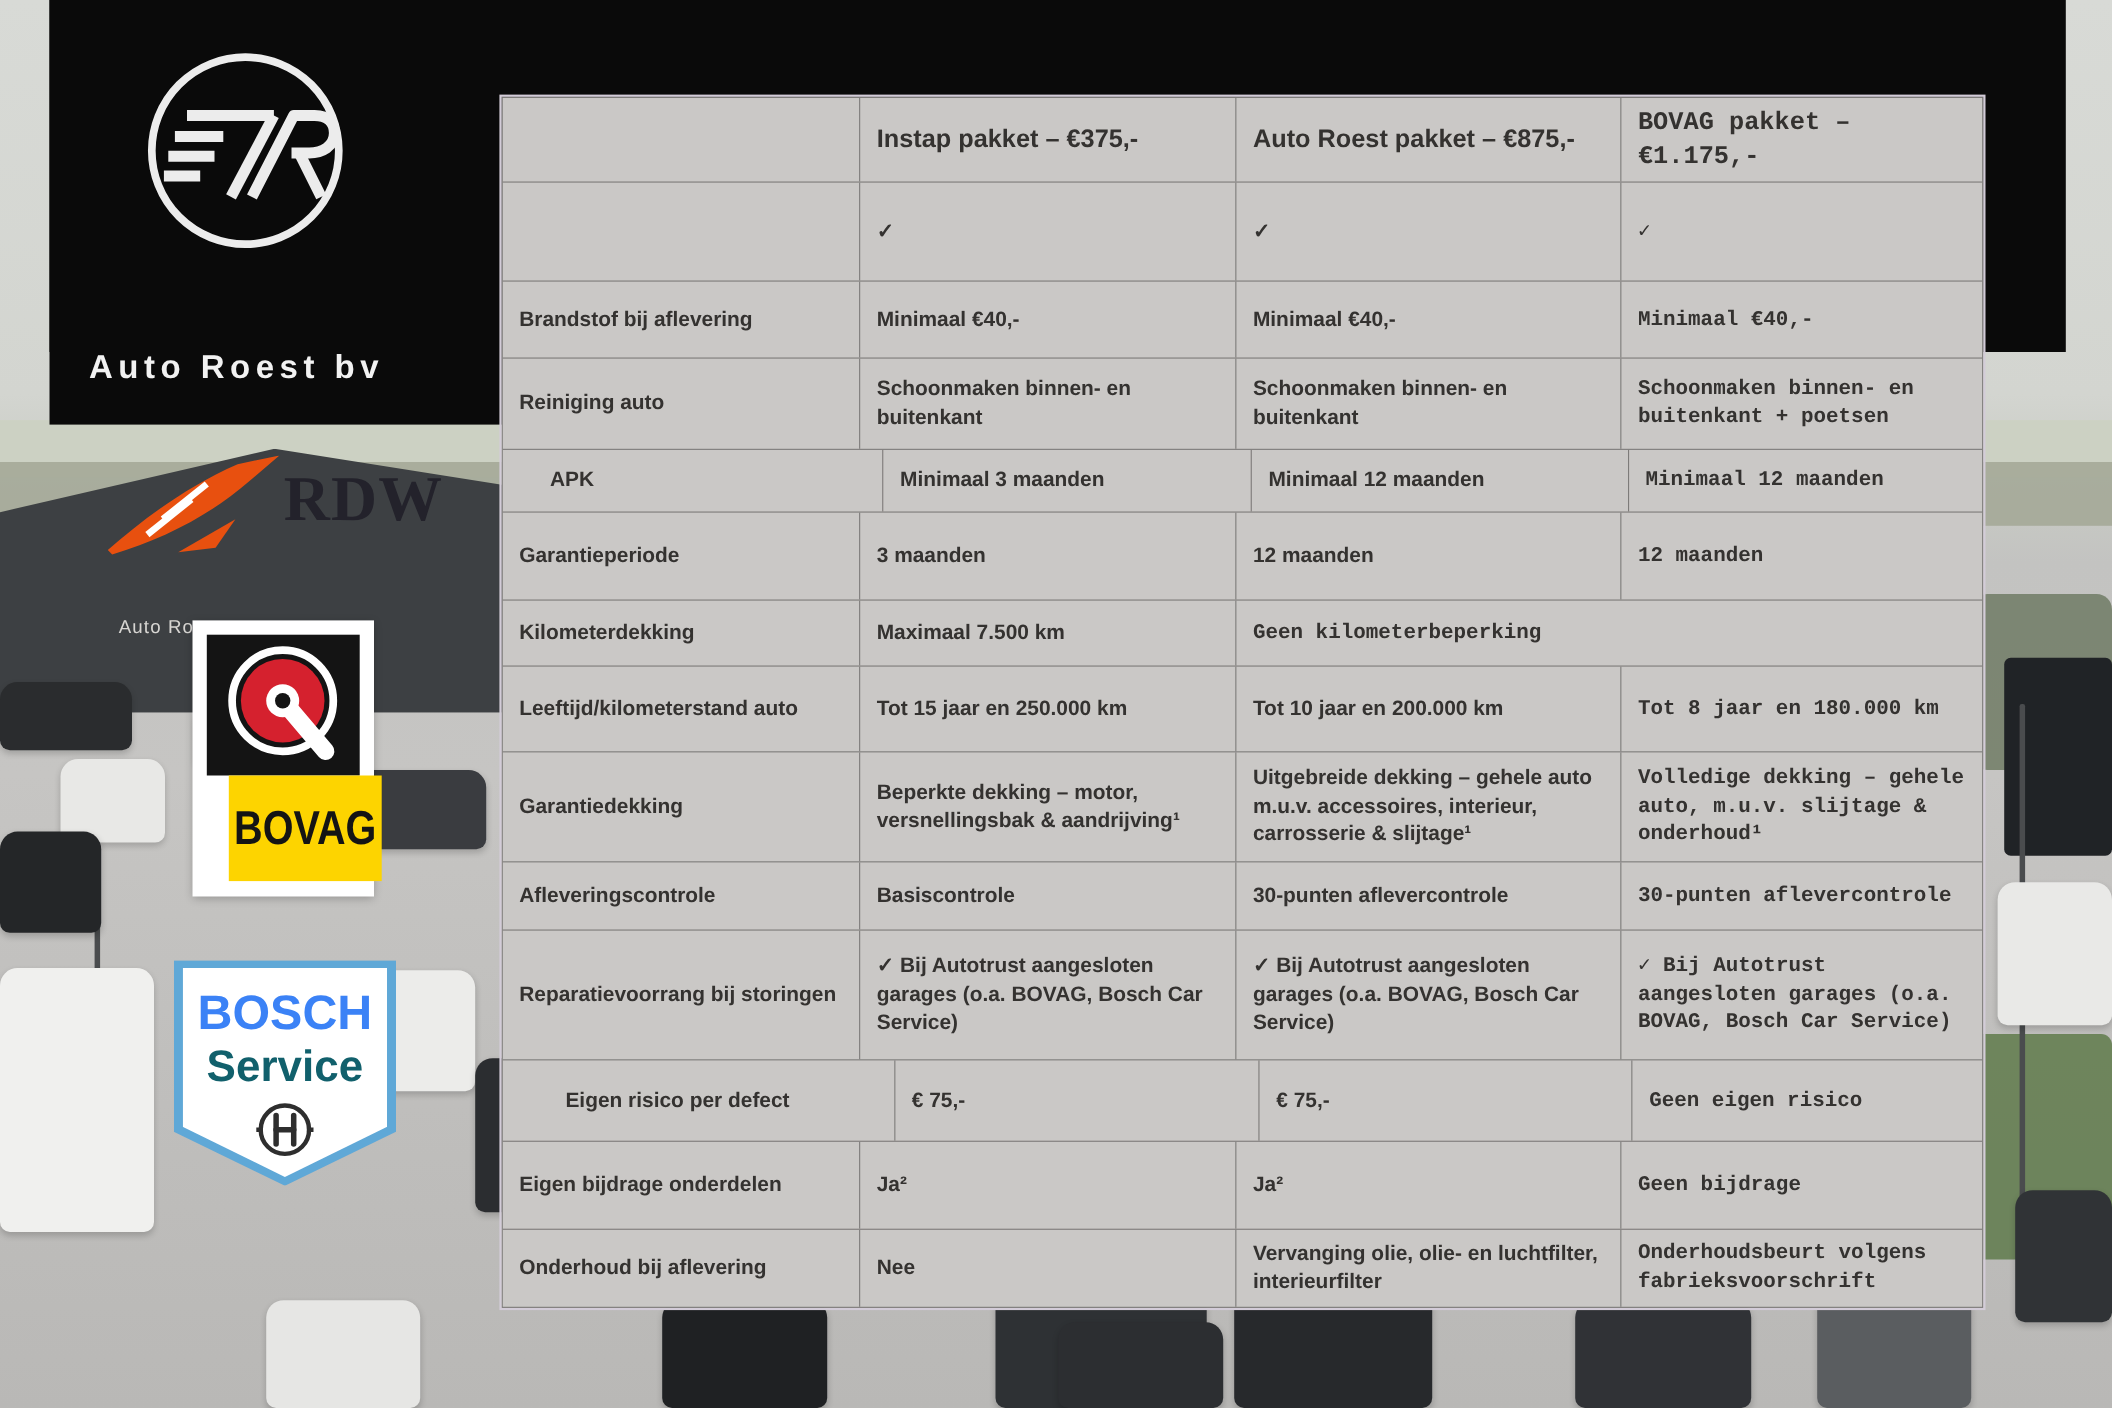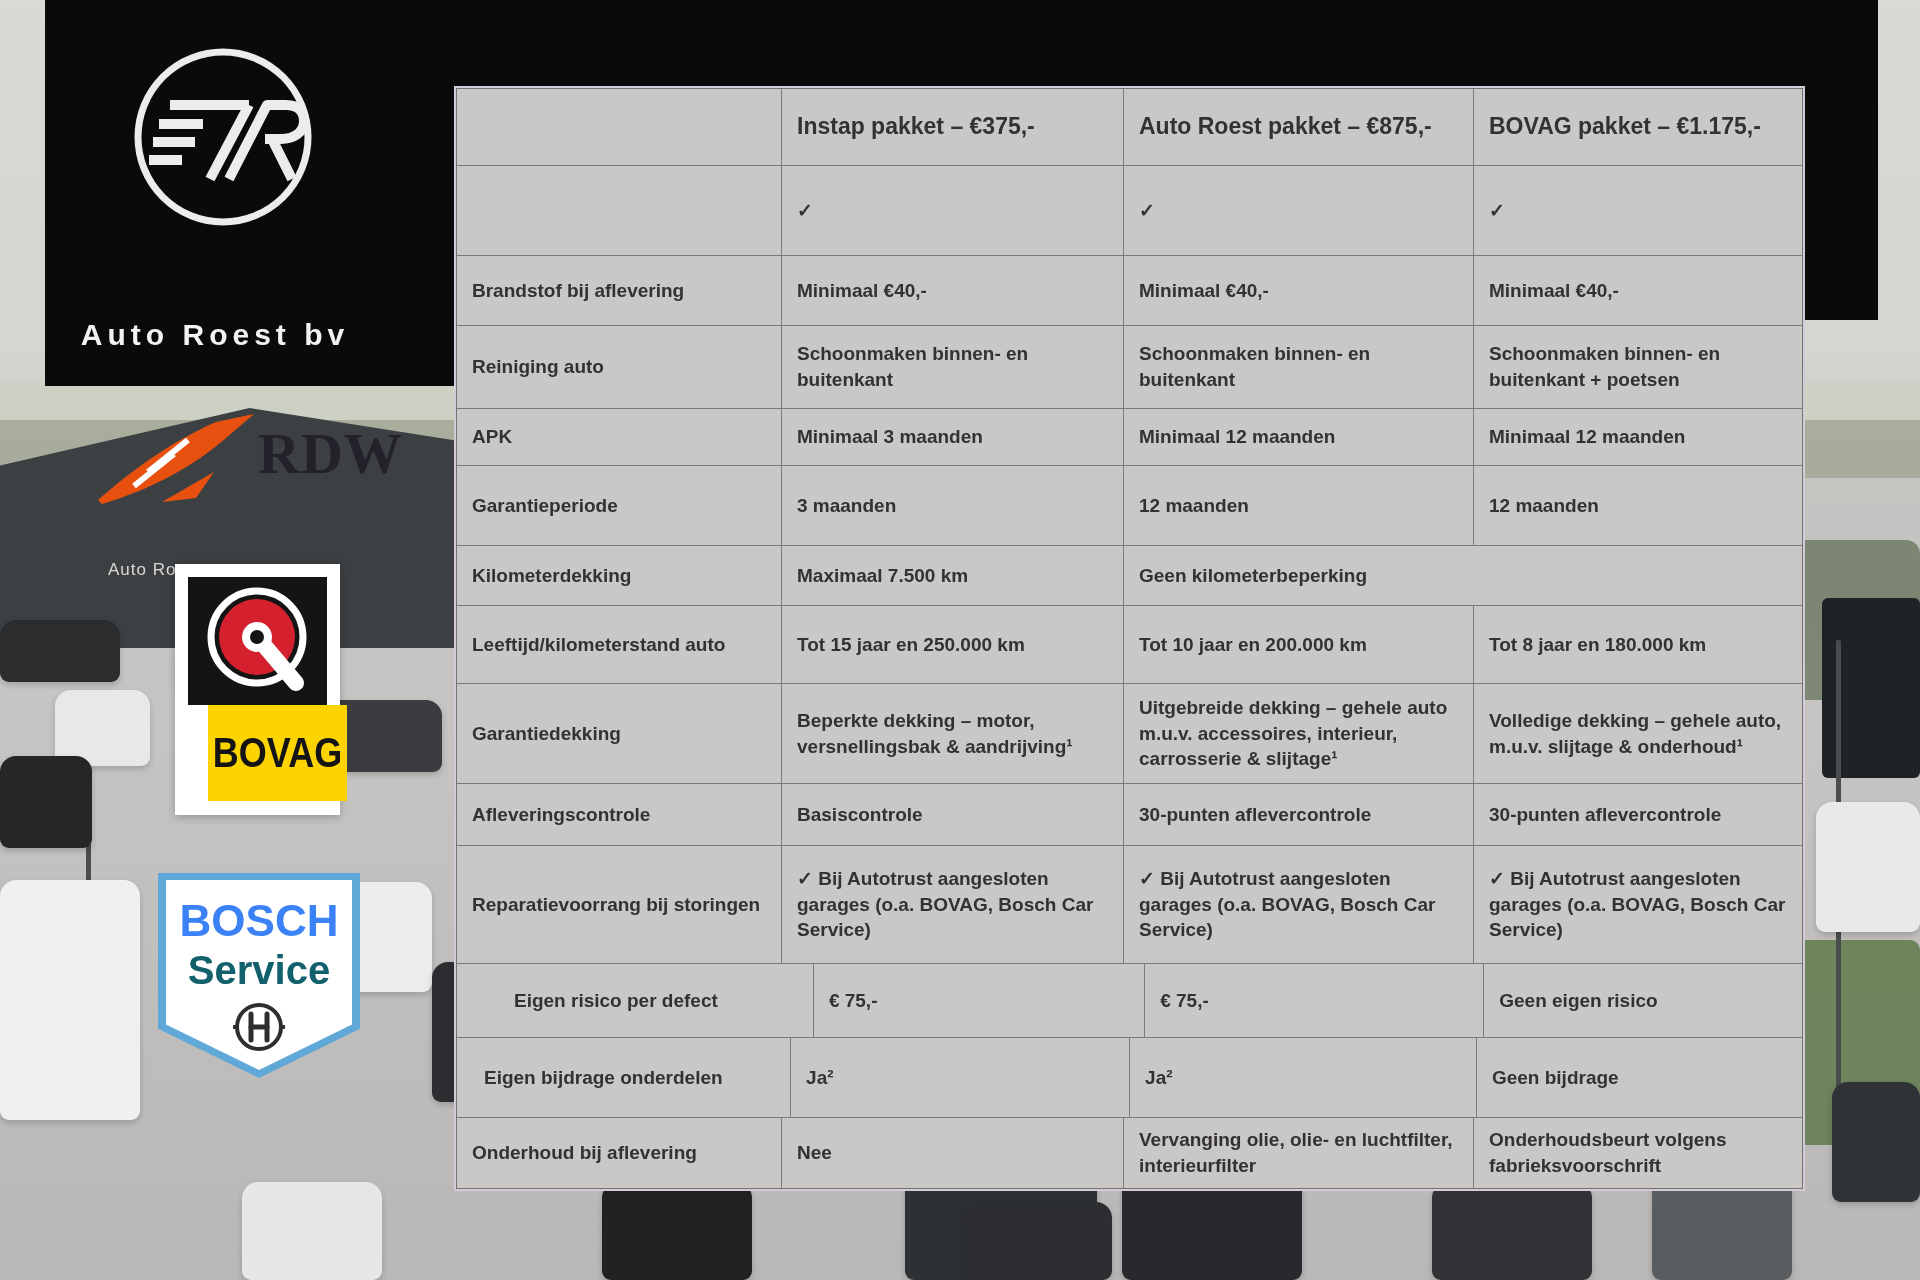--- a/index.html
+++ b/index.html
@@ -46,21 +46,21 @@
 
   
   .pkg-table{position:absolute;left:456px;top:88px;width:1345px;z-index:3;
     background:#cac8c6;border:1px solid #757371;outline:2px solid #d3ccd8;
     color:#343230;font-weight:700;}
   .trow{display:flex;border-bottom:1px solid #7d7b79;box-sizing:border-box;}
   .trow:last-child{border-bottom:none;}
   .cell{box-sizing:border-box;display:flex;align-items:center;
     padding:6px 14px 6px 15px;font-size:19px;line-height:1.35;border-right:1px solid #7d7b79;}
   .cell:last-child{border-right:none;}
-  .w0{width:325px;} .w1{width:342px;} .w2{width:350px;} .w3{width:328px;}
+  .w0{width:325px;} .w1{width:342px;} .w2{width:350px;} .w3{width:328px;font-family:Liberation Mono, monospace;}
   .head{font-size:23px;}
 </style>
 </head>
 <body>
 
 <div id="canvas">
 
   <div class="photo">
     <div class="field"></div>
     <div class="treeline"></div>
@@ -178,21 +178,21 @@
           <div class="cell w1">Minimaal €40,-</div>
           <div class="cell w2">Minimaal €40,-</div>
           <div class="cell w3">Minimaal €40,-</div>
         </div>
         <div class="trow" style="height: 83px;">
           <div class="cell w0">Reiniging auto</div>
           <div class="cell w1">Schoonmaken binnen- en buitenkant</div>
           <div class="cell w2">Schoonmaken binnen- en buitenkant</div>
           <div class="cell w3">Schoonmaken binnen- en buitenkant + poetsen</div>
         </div>
-        <div class="trow" style="height: 57px;">
+        <div class="trow" style="height: 57px; padding-left: 28px;">
           <div class="cell w0">APK</div>
           <div class="cell w1">Minimaal 3 maanden</div>
           <div class="cell w2">Minimaal 12 maanden</div>
           <div class="cell w3">Minimaal 12 maanden</div>
         </div>
         <div class="trow" style="height: 80px;">
           <div class="cell w0">Garantieperiode</div>
           <div class="cell w1">3 maanden</div>
           <div class="cell w2">12 maanden</div>
           <div class="cell w3">12 maanden</div>
@@ -225,21 +225,21 @@
           <div class="cell w1">✓ Bij Autotrust aangesloten garages (o.a. BOVAG, Bosch Car Service)</div>
           <div class="cell w2">✓ Bij Autotrust aangesloten garages (o.a. BOVAG, Bosch Car Service)</div>
           <div class="cell w3">✓ Bij Autotrust aangesloten garages (o.a. BOVAG, Bosch Car Service)</div>
         </div>
         <div class="trow" style="height: 74px; padding-left: 42px;">
           <div class="cell w0">Eigen risico per defect</div>
           <div class="cell w1">€ 75,-</div>
           <div class="cell w2">€ 75,-</div>
           <div class="cell w3">Geen eigen risico</div>
         </div>
-        <div class="trow" style="height: 80px; padding-left: 12px;">
+        <div class="trow" style="height: 80px;">
           <div class="cell w0">Eigen bijdrage onderdelen</div>
           <div class="cell w1">Ja²</div>
           <div class="cell w2">Ja²</div>
           <div class="cell w3">Geen bijdrage</div>
         </div>
         <div class="trow" style="height: 70px;">
           <div class="cell w0">Onderhoud bij aflevering</div>
           <div class="cell w1">Nee</div>
           <div class="cell w2">Vervanging olie, olie- en luchtfilter, interieurfilter</div>
           <div class="cell w3">Onderhoudsbeurt volgens fabrieksvoorschrift</div>

